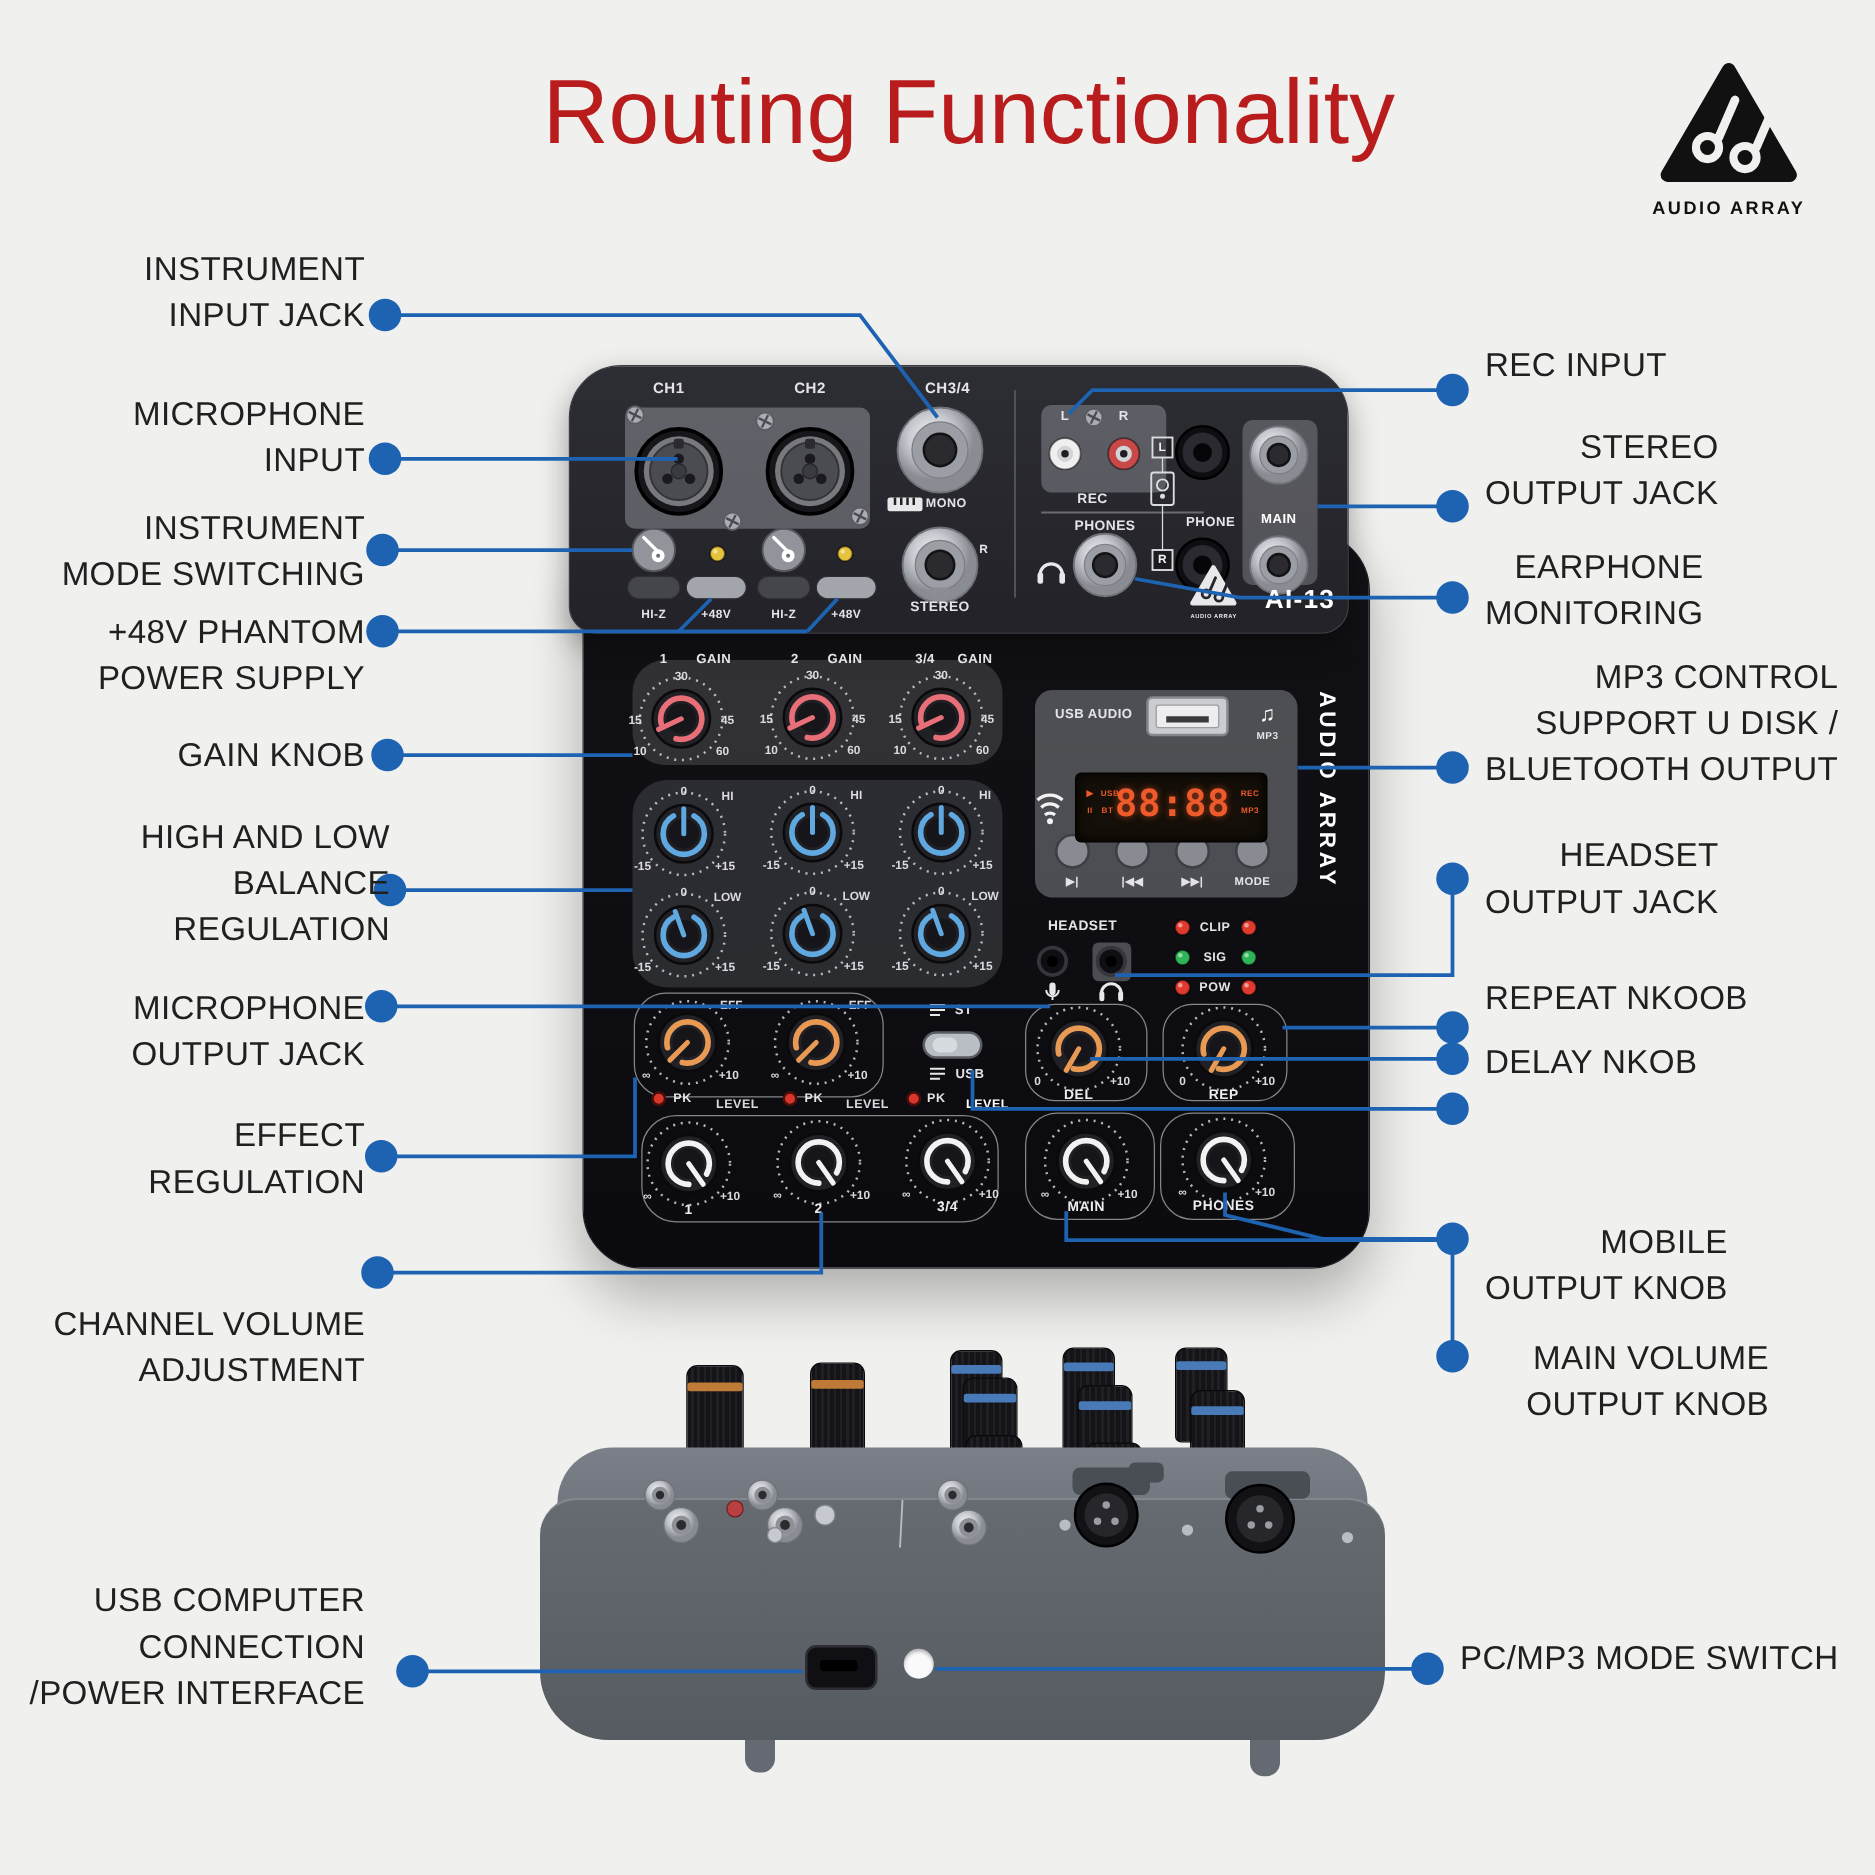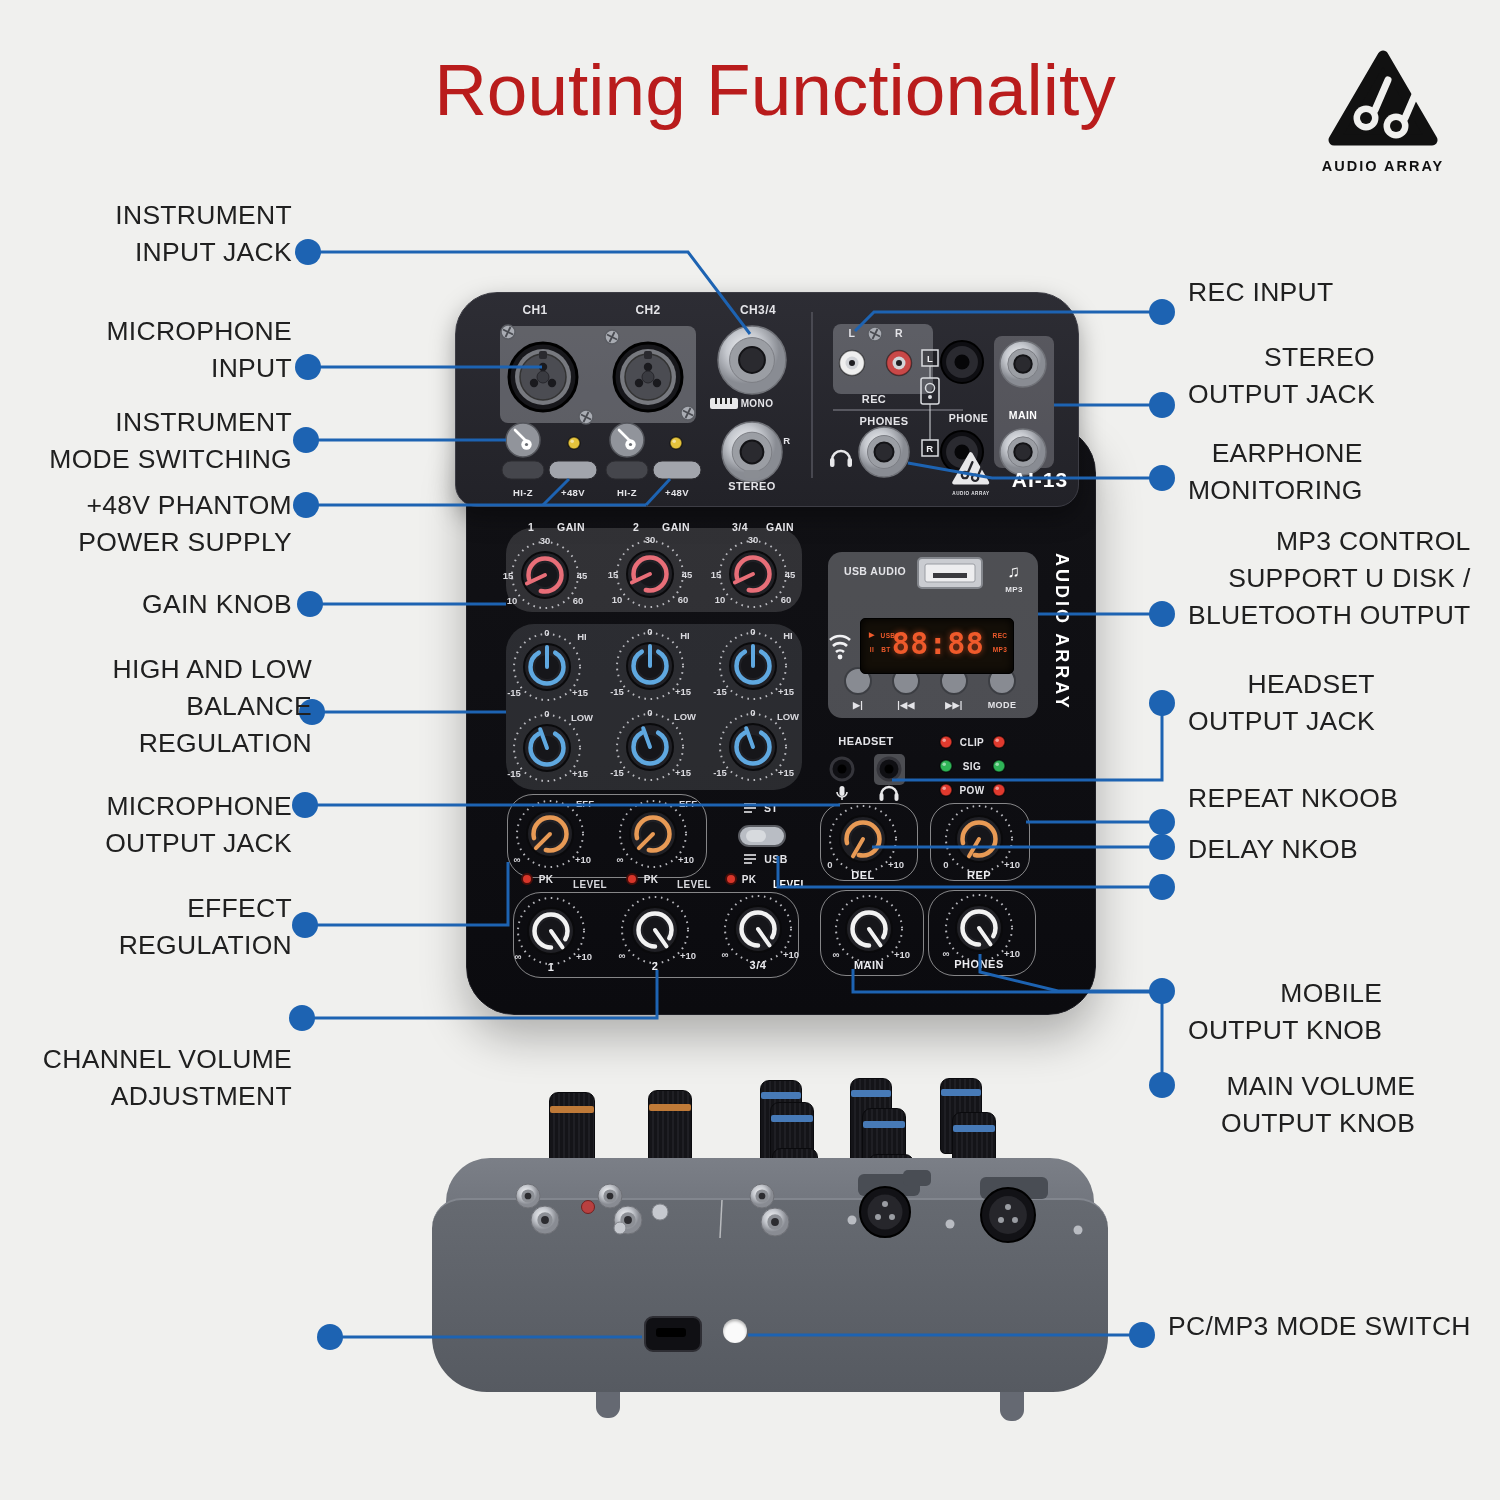--- a/index.html
+++ b/index.html
@@ -690,20 +690,23 @@
     <div class="callout cl" style="right: 1208px; top: 586px;">GAIN KNOB</div>
     <div class="callout cl" style="right: 1188px; top: 651px;">HIGH AND LOW
 BALANCE
 REGULATION</div>
     <div class="callout cl" style="right: 1208px; top: 788px;">MICROPHONE
 OUTPUT JACK</div>
     <div class="callout cl" style="right: 1208px; top: 890px;">EFFECT
 REGULATION</div>
     <div class="callout cl" style="right: 1208px; top: 1041px;">CHANNEL VOLUME
 ADJUSTMENT</div>
+    <div class="callout cl" style="right: 1208px; top: 1262px;">USB COMPUTER
+CONNECTION
+/POWER INTERFACE</div>
     <div class="callout cr" style="left: 1188px; top: 274px;">REC INPUT</div>
     <div class="callout cr" style="left: 1188px; top: 339px;">STEREO
 OUTPUT JACK</div>
     <div class="callout cr" style="left: 1188px; top: 435px;">EARPHONE
 MONITORING</div>
     <div class="callout cr" style="left: 1188px; top: 523px;">MP3 CONTROL
 SUPPORT U DISK /
 BLUETOOTH OUTPUT</div>
     <div class="callout cr" style="left: 1188px; top: 666px;">HEADSET
 OUTPUT JACK</div>

